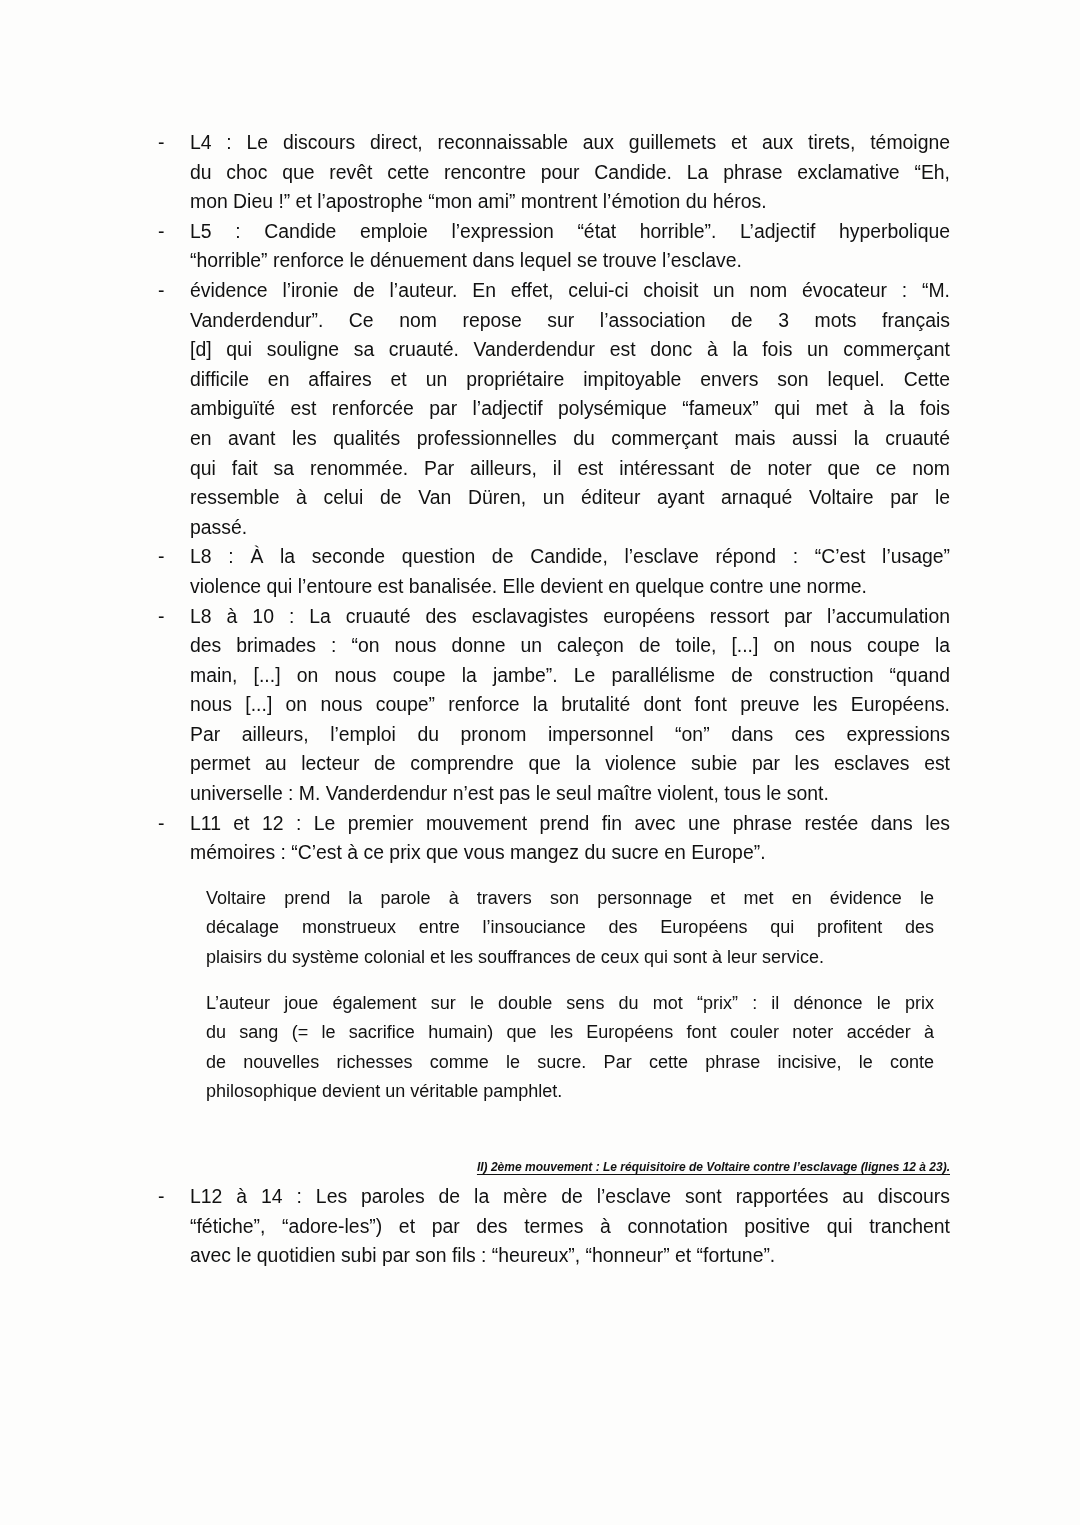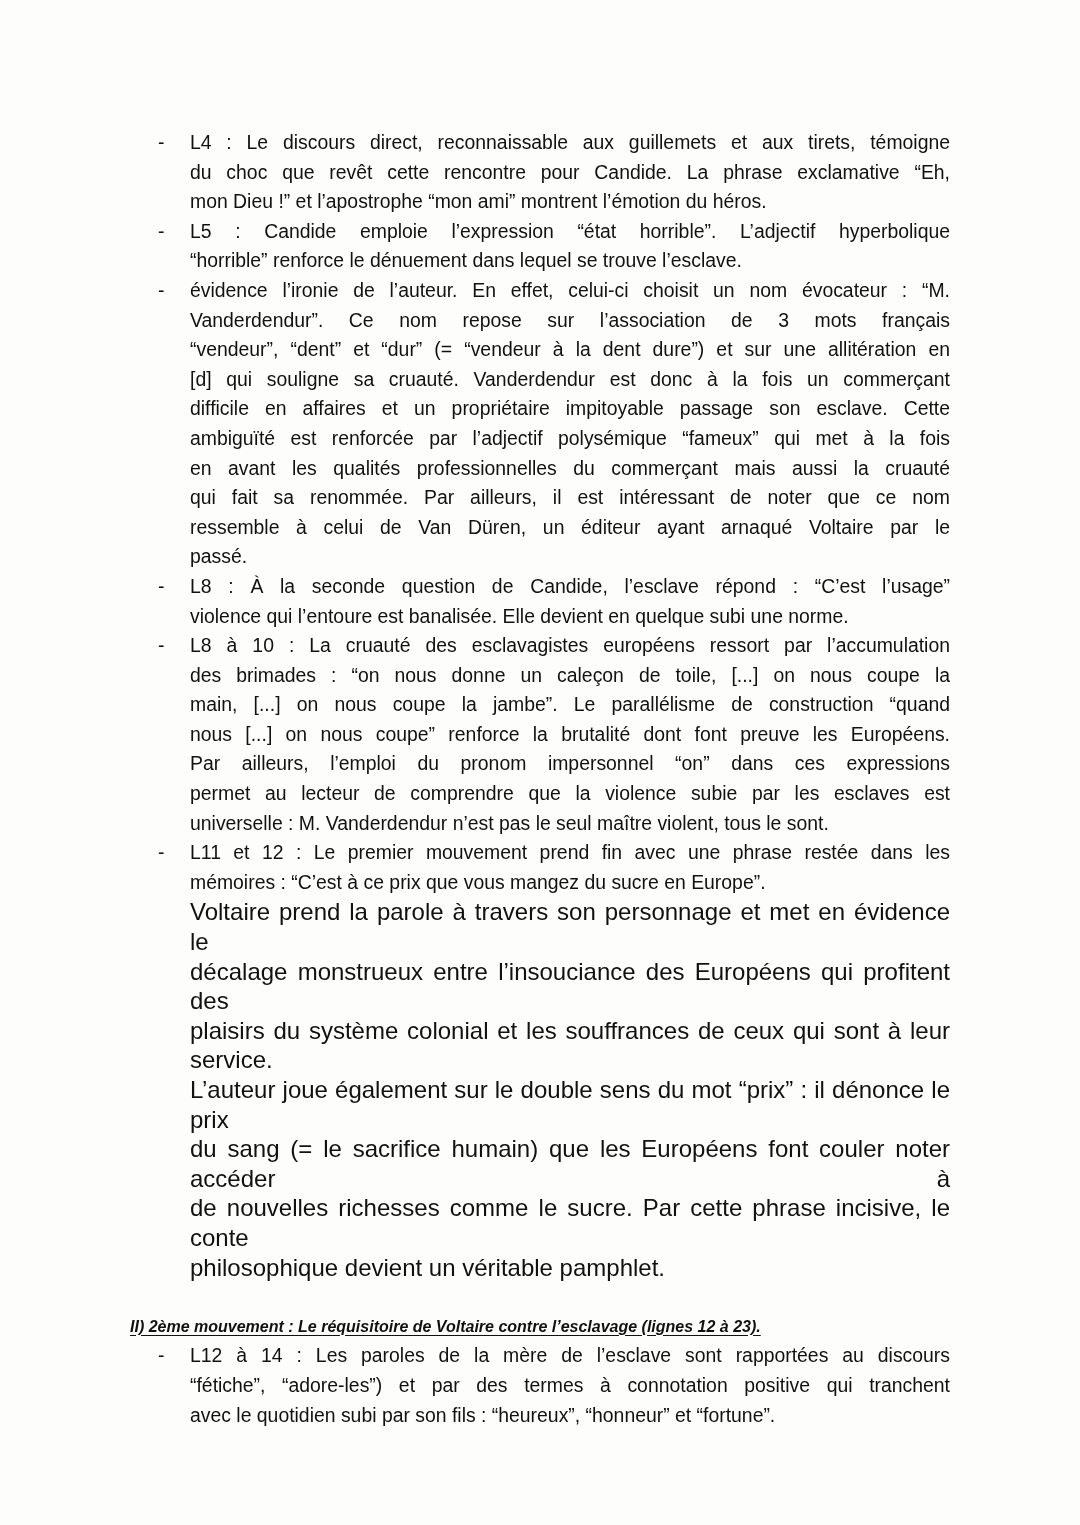--- a/index.html
+++ b/index.html
@@ -54,36 +54,37 @@
   }
   .bullet-item p.last-line,
   .para-block.last-line {
     text-align-last: left;
   }
   
   .para-block {
     padding-left: 60px;
     text-align: justify;
     text-justify: inter-word;
-    font-size: 24px;
+    font-size: 18px;
     line-height: 29.6px;
-    margin: 0;
+    margin: 16px;
   }
   
   .section-heading {
     margin: 0;
     padding: 0;
-    font-size: 16px;
+    font-size: 12px;
     line-height: 29.6px;
     font-weight: bold;
     font-style: italic;
     text-decoration: underline;
     text-underline-offset: 3px;
     color: #111111;
     white-space: nowrap;
+    text-align: right;
   }
   .spacer-line {
     height: 29.6px;
   }
   .justify-all {
     text-align: justify;
     text-align-last: justify;
   }
 </style>
 </head>
@@ -104,34 +105,33 @@
       <li class="bullet-item">
         <span class="bullet-marker">-</span>
         <p class="justify-all">L5 : Candide emploie l’expression “état horrible”. L’adjectif hyperbolique</p>
         <p class="last-line">“horrible” renforce le dénuement dans lequel se trouve l’esclave.</p>
       </li>
 
       <li class="bullet-item">
         <span class="bullet-marker">-</span>
         <p class="justify-all">évidence l’ironie de l’auteur. En effet, celui-ci choisit un nom évocateur : “M.</p>
         <p class="justify-all">Vanderdendur”. Ce nom repose sur l’association de 3 mots français</p>
-        <p class="justify-all">“vendeur”, “dent” et “dur” (= “vendeur à la dent dure”) et sur une allitération en</p>
         <p class="justify-all">[d] qui souligne sa cruauté. Vanderdendur est donc à la fois un commerçant</p>
-        <p class="justify-all">difficile en affaires et un propriétaire impitoyable passage son esclave. Cette</p>
+        <p class="justify-all">difficile en affaires et un propriétaire impitoyable envers son lequel. Cette</p>
         <p class="justify-all">ambiguïté est renforcée par l’adjectif polysémique “fameux” qui met à la fois</p>
         <p class="justify-all">en avant les qualités professionnelles du commerçant mais aussi la cruauté</p>
         <p class="justify-all">qui fait sa renommée. Par ailleurs, il est intéressant de noter que ce nom</p>
         <p class="justify-all">ressemble à celui de Van Düren, un éditeur ayant arnaqué Voltaire par le</p>
         <p class="last-line">passé.</p>
       </li>
 
       <li class="bullet-item">
         <span class="bullet-marker">-</span>
         <p class="justify-all">L8 : À la seconde question de Candide, l’esclave répond : “C’est l’usage”</p>
-        <p class="last-line">violence qui l’entoure est banalisée. Elle devient en quelque subi une norme.</p>
+        <p class="last-line">violence qui l’entoure est banalisée. Elle devient en quelque contre une norme.</p>
       </li>
 
       <li class="bullet-item">
         <span class="bullet-marker">-</span>
         <p class="justify-all">L8 à 10 : La cruauté des esclavagistes européens ressort par l’accumulation</p>
         <p class="justify-all">des brimades : “on nous donne un caleçon de toile, [...] on nous coupe la</p>
         <p class="justify-all">main, [...] on nous coupe la jambe”. Le parallélisme de construction “quand</p>
         <p class="justify-all">nous [...] on nous coupe” renforce la brutalité dont font preuve les Européens.</p>
         <p class="justify-all">Par ailleurs, l’emploi du pronom impersonnel “on” dans ces expressions</p>
         <p class="justify-all">permet au lecteur de comprendre que la violence subie par les esclaves est</p>

